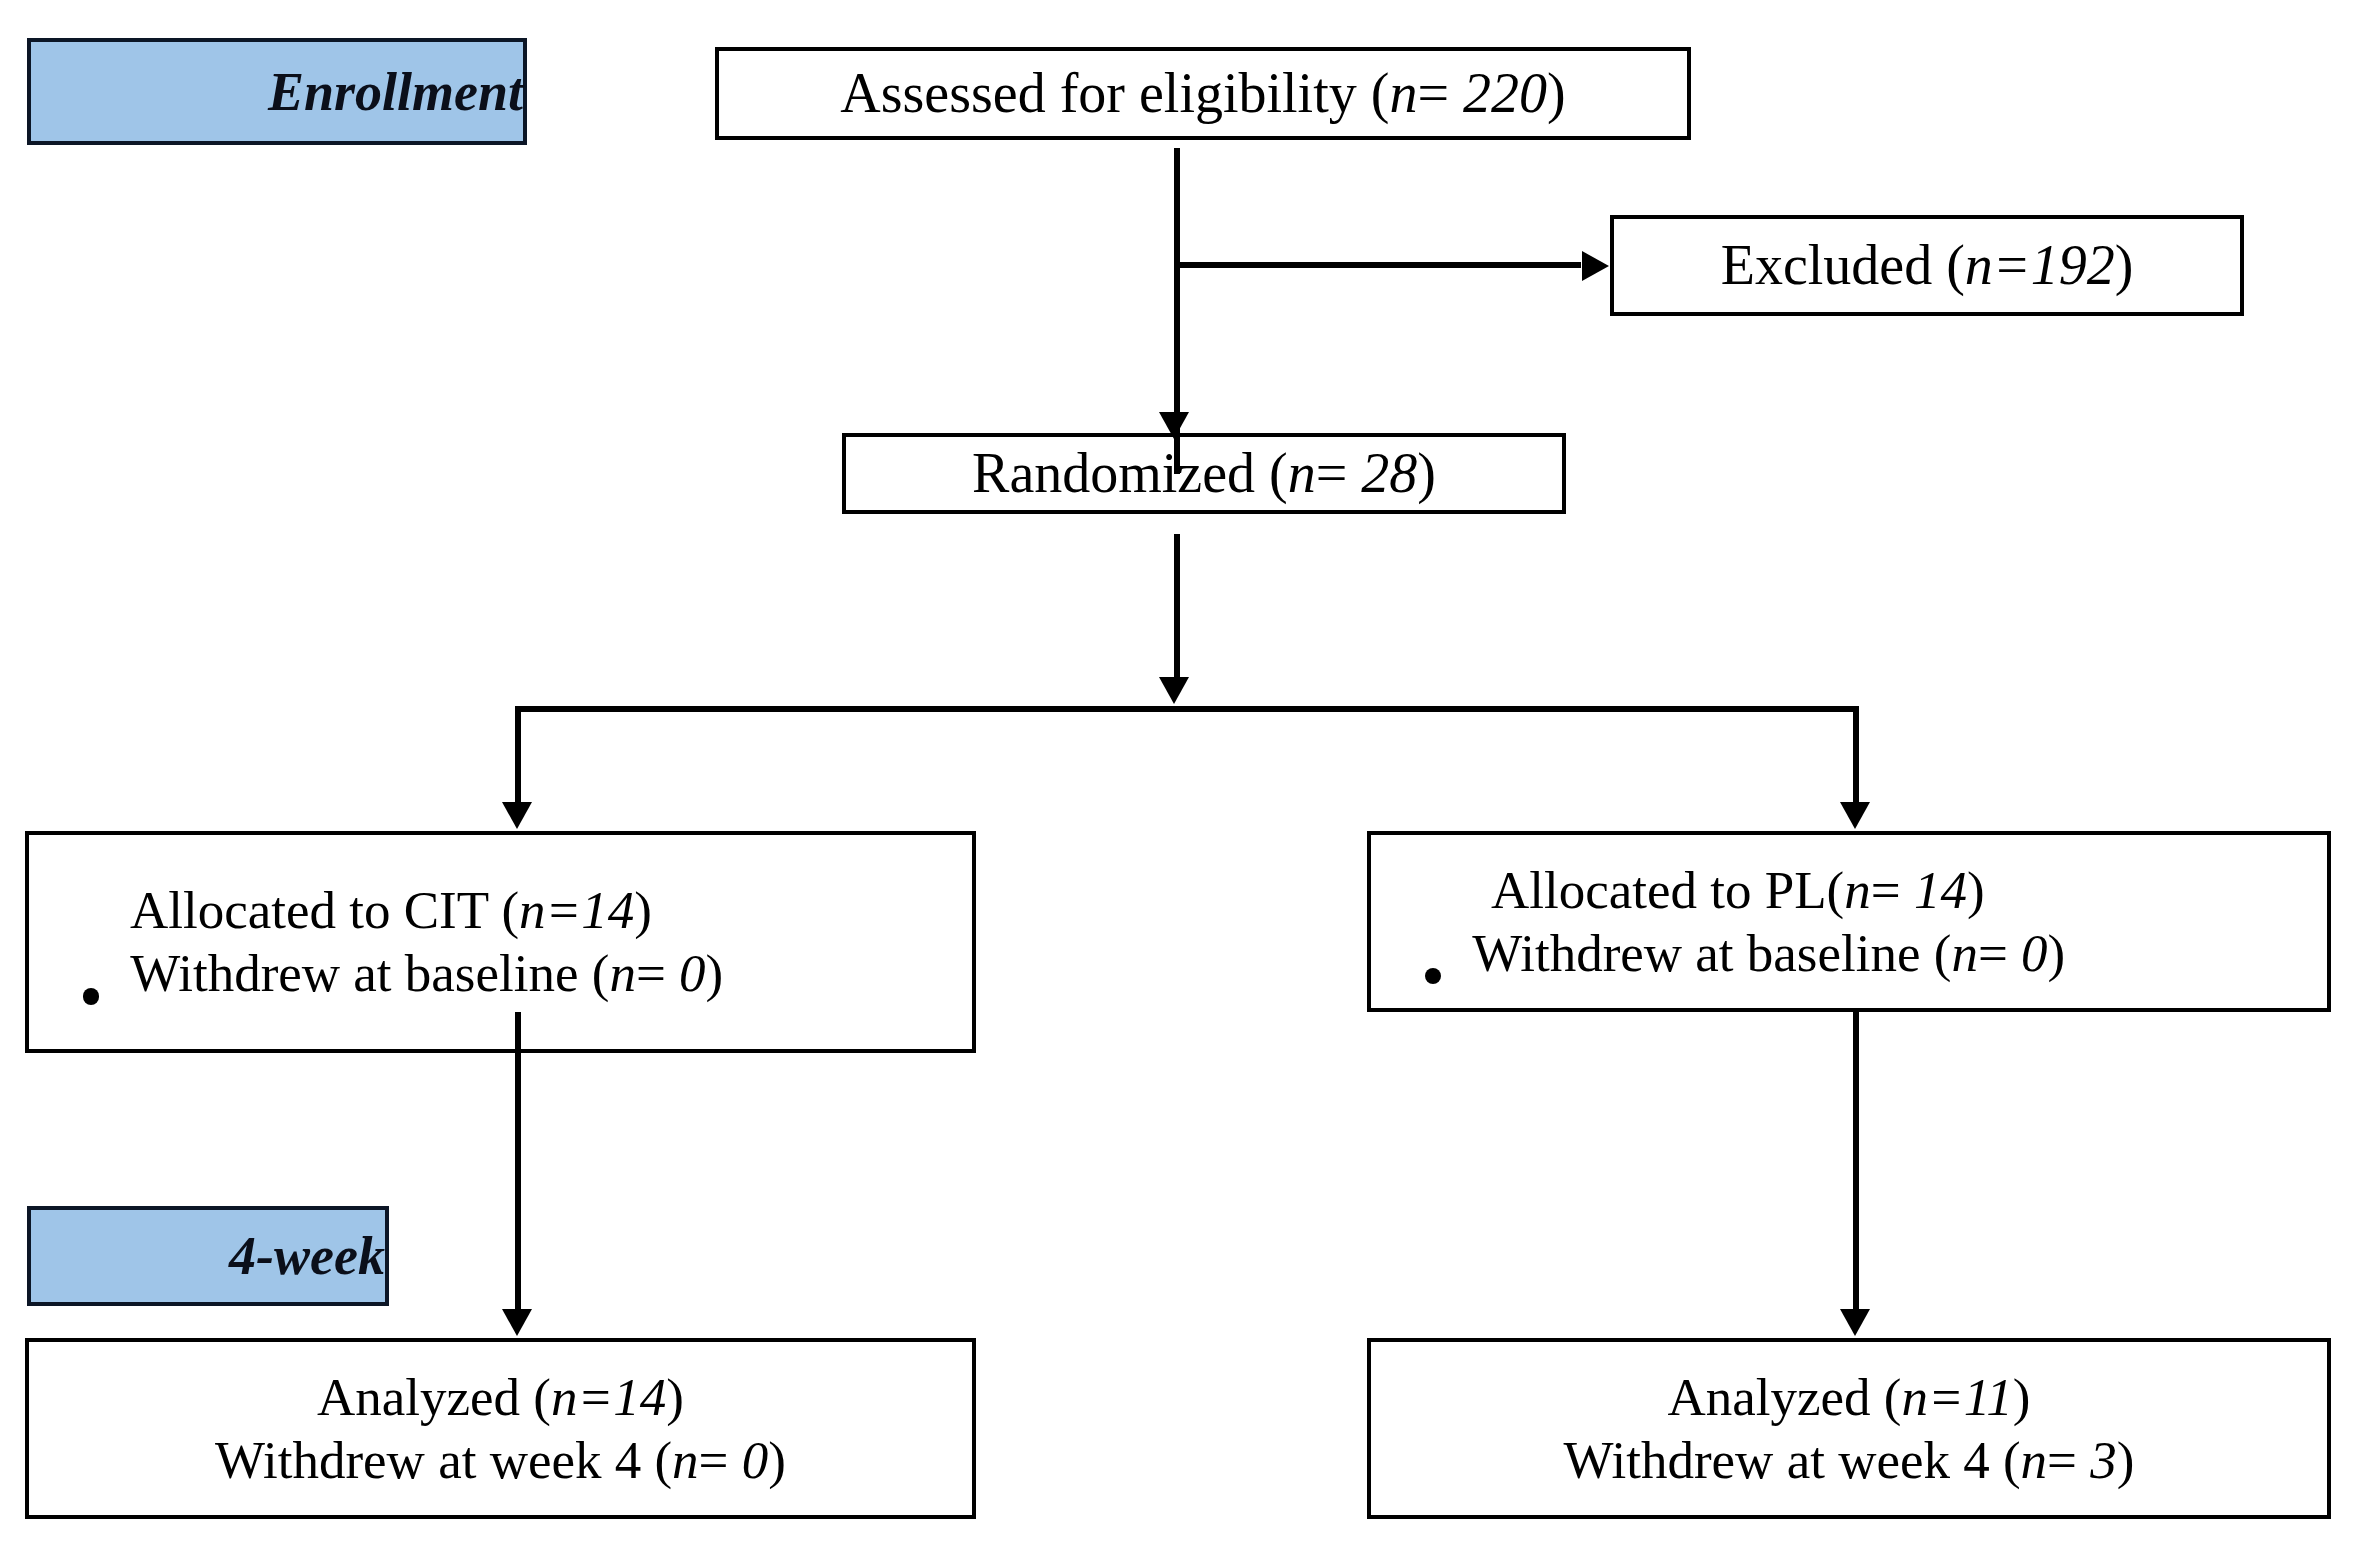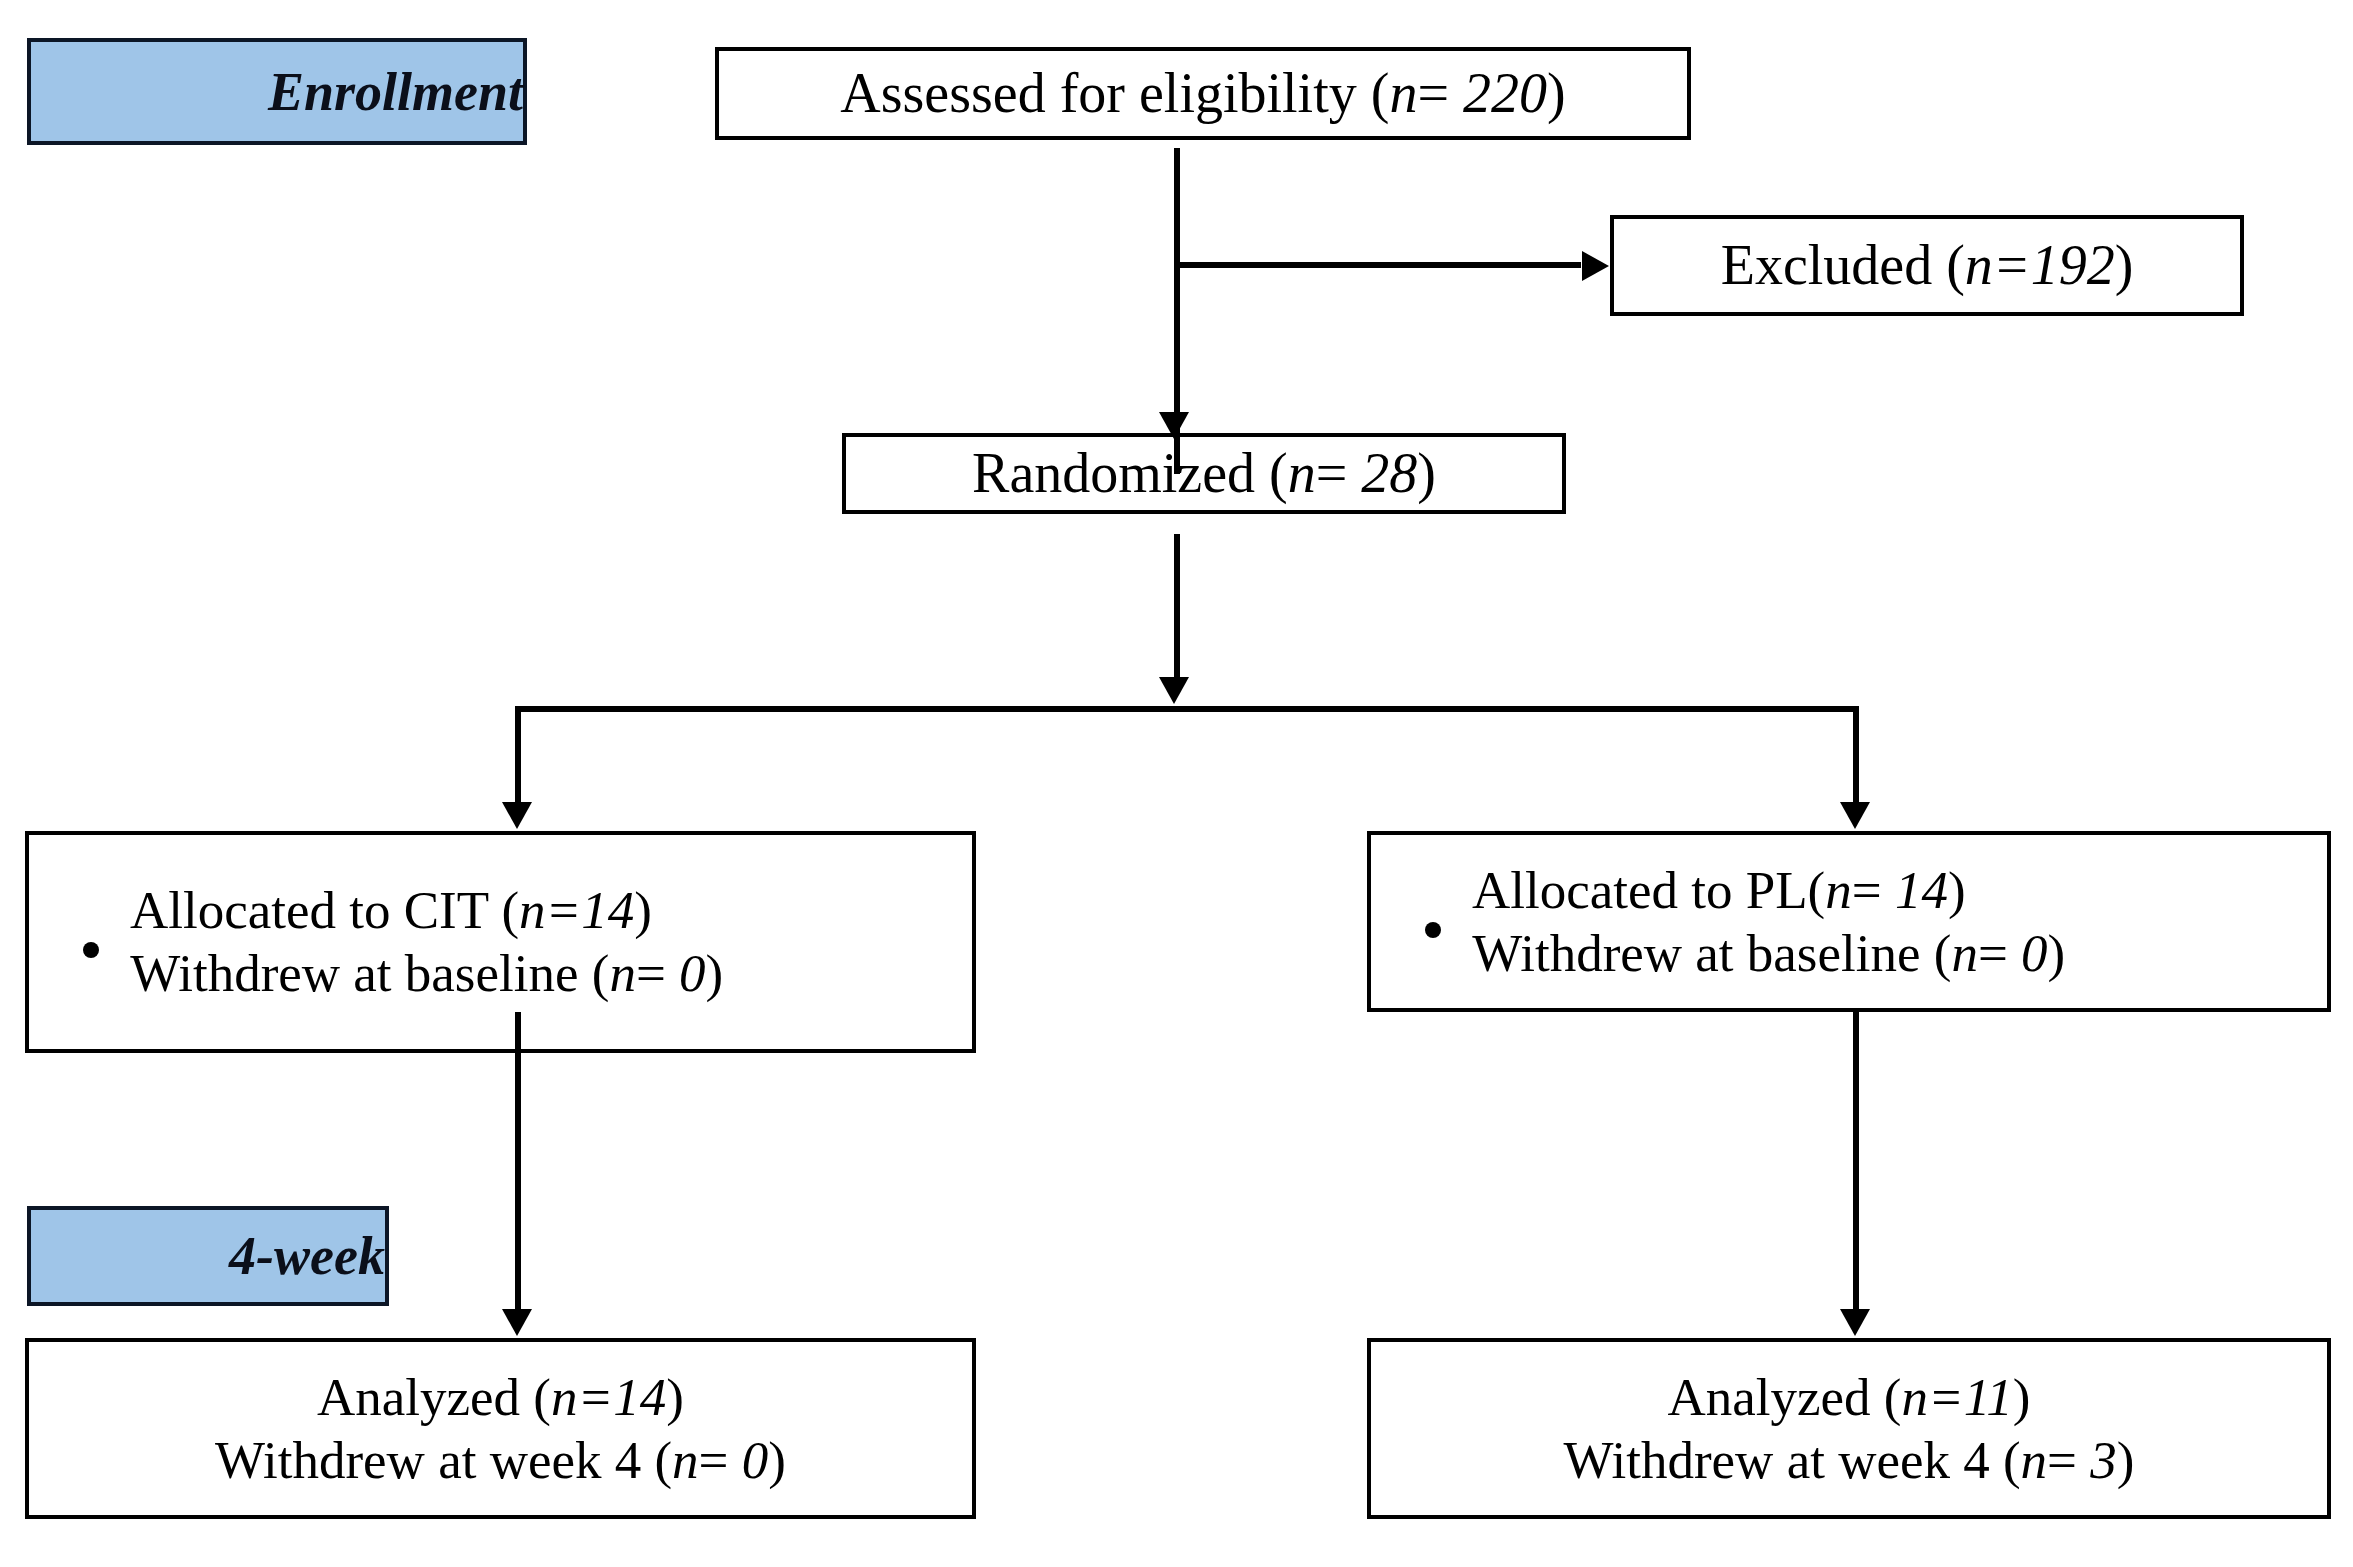--- a/index.html
+++ b/index.html
@@ -44,21 +44,21 @@
     font-style: italic;
     color: #0b0f1a;
   }
 
   .line-row {
     display: block;
     white-space: nowrap;
   }
   .bullet-row {
     display: flex;
-    align-items: flex-start;
+    align-items: flex-end;
     white-space: nowrap;
   }
   .bullet-dot {
     display: inline-block;
     width: 16.3px;
     height: 16.3px;
     border-radius: 50%;
     background: #000000;
     margin-right: 31px;
     flex: 0 0 auto;
@@ -164,21 +164,21 @@
     <div class="line-row" style="margin-left:47px">
       <span>Allocated to CIT (</span><i class="n">n</i><i class="n">=</i><i class="n">14</i><span>)</span>
     </div>
     <div class="bullet-row">
       <span class="bullet-dot"></span>
       <span><span>Withdrew at baseline (</span><i class="n">n</i><span>= </span><i class="n">0</i><span>)</span></span>
     </div>
   </div>
 
   <div class="box" id="alloc-pl-box">
-    <div class="line-row" style="margin-left:47px">
+    <div class="line-row" style="margin-left:66px">
       <span>Allocated to PL(</span><i class="n">n</i><span>= </span><i class="n">14</i><span>)</span>
     </div>
     <div class="bullet-row">
       <span class="bullet-dot"></span>
       <span><span>Withdrew at baseline (</span><i class="n">n</i><span>= </span><i class="n">0</i><span>)</span></span>
     </div>
   </div>
 
   <div class="box" id="analyzed-cit-box">
     <div class="line-row">

